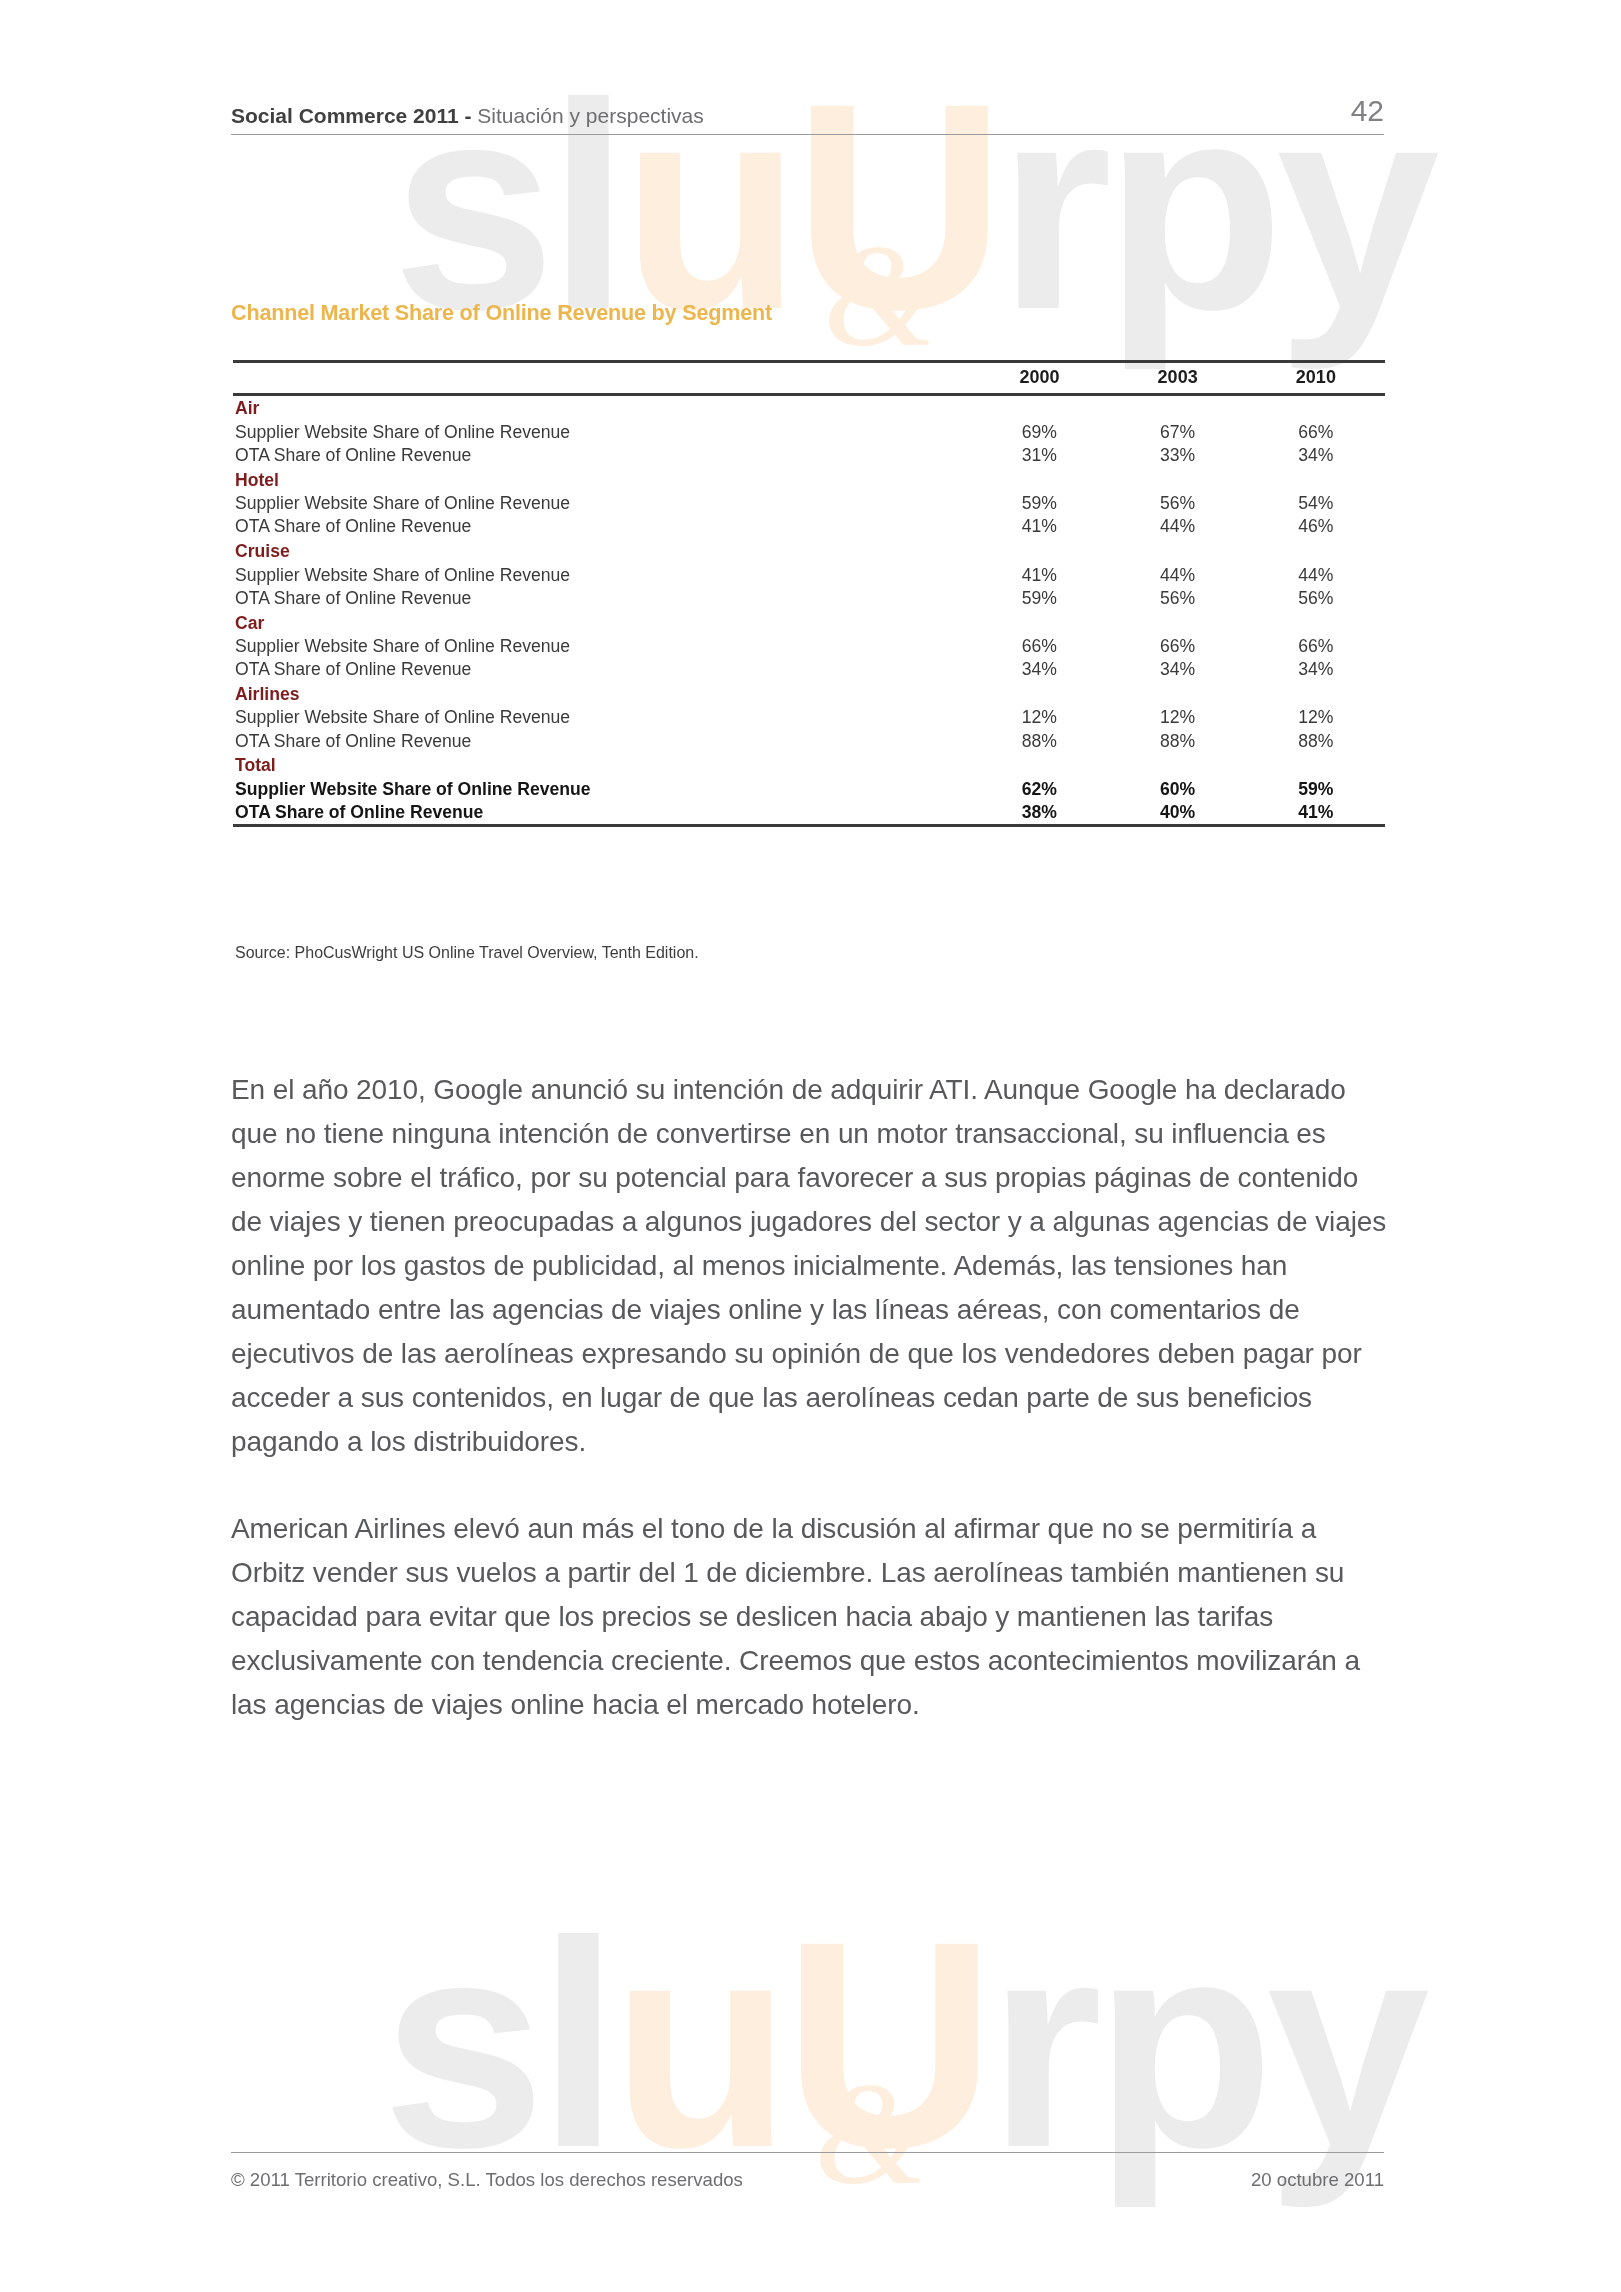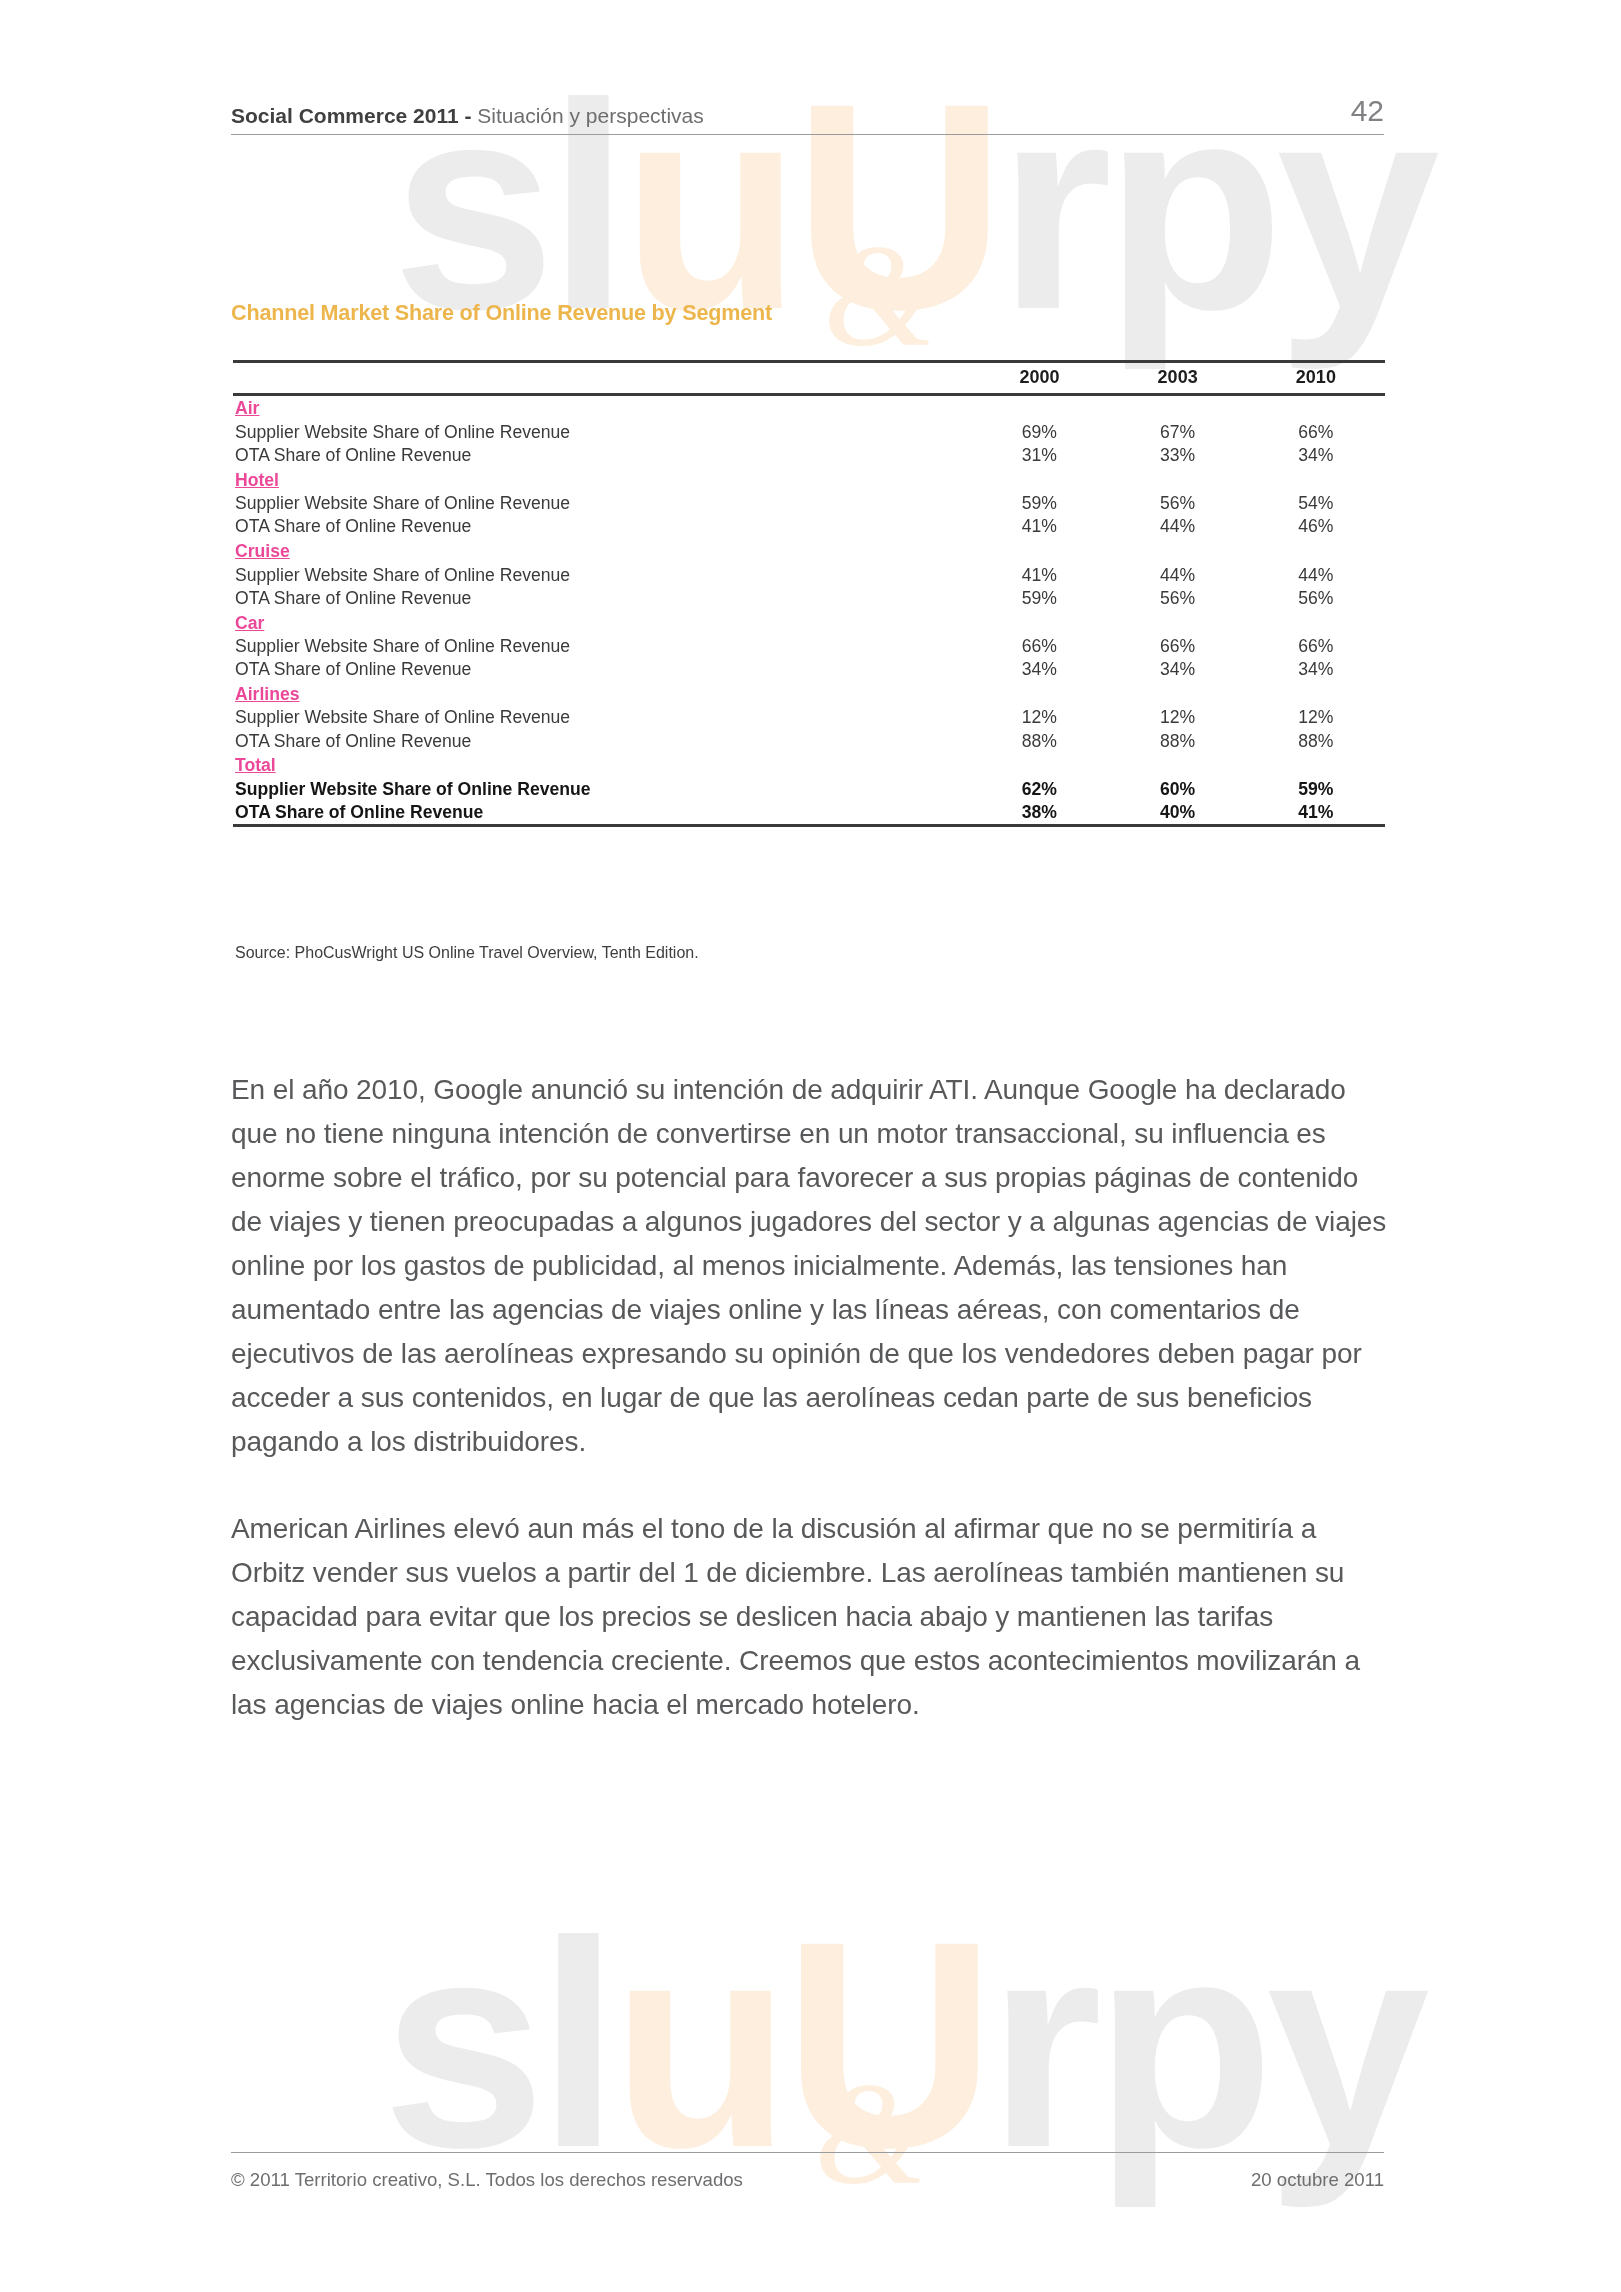--- a/index.html
+++ b/index.html
@@ -119,23 +119,22 @@
     color: #3a3a3a;
   }
   table.fig td.lbl {
     text-align: left;
     padding-left: 2px;
     white-space: nowrap;
   }
   table.fig td.num { text-align: center; }
   table.fig tr.section td.lbl {
     font-weight: bold;
-    color: #ec4899;
+    color: #7f1d1d;
     padding-top: 2.5px;
-    text-decoration: underline;
   }
   table.fig tr.bold td { font-weight: bold; color: #151515; }
   table.fig tr.lastrow { border-bottom: 3.4px solid #3a3a3a; }
   .col-label { width: 64%; }
   .col-y { width: 12%; }
 
   .fig-source {
     position: absolute;
     left: 235px;
     top: 944px;

